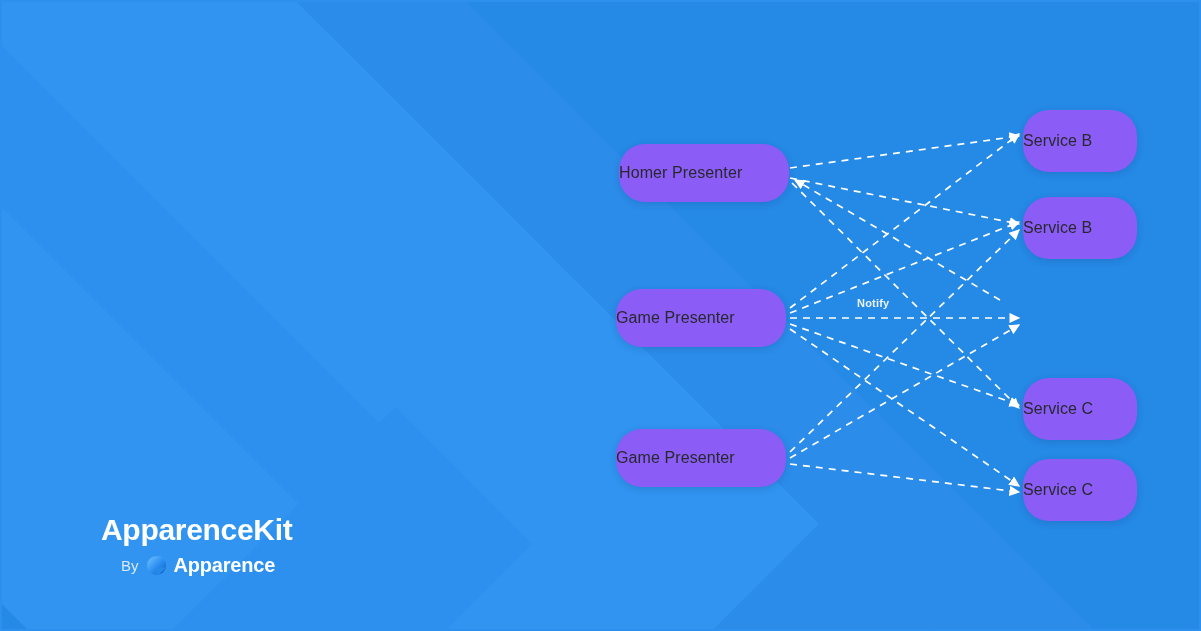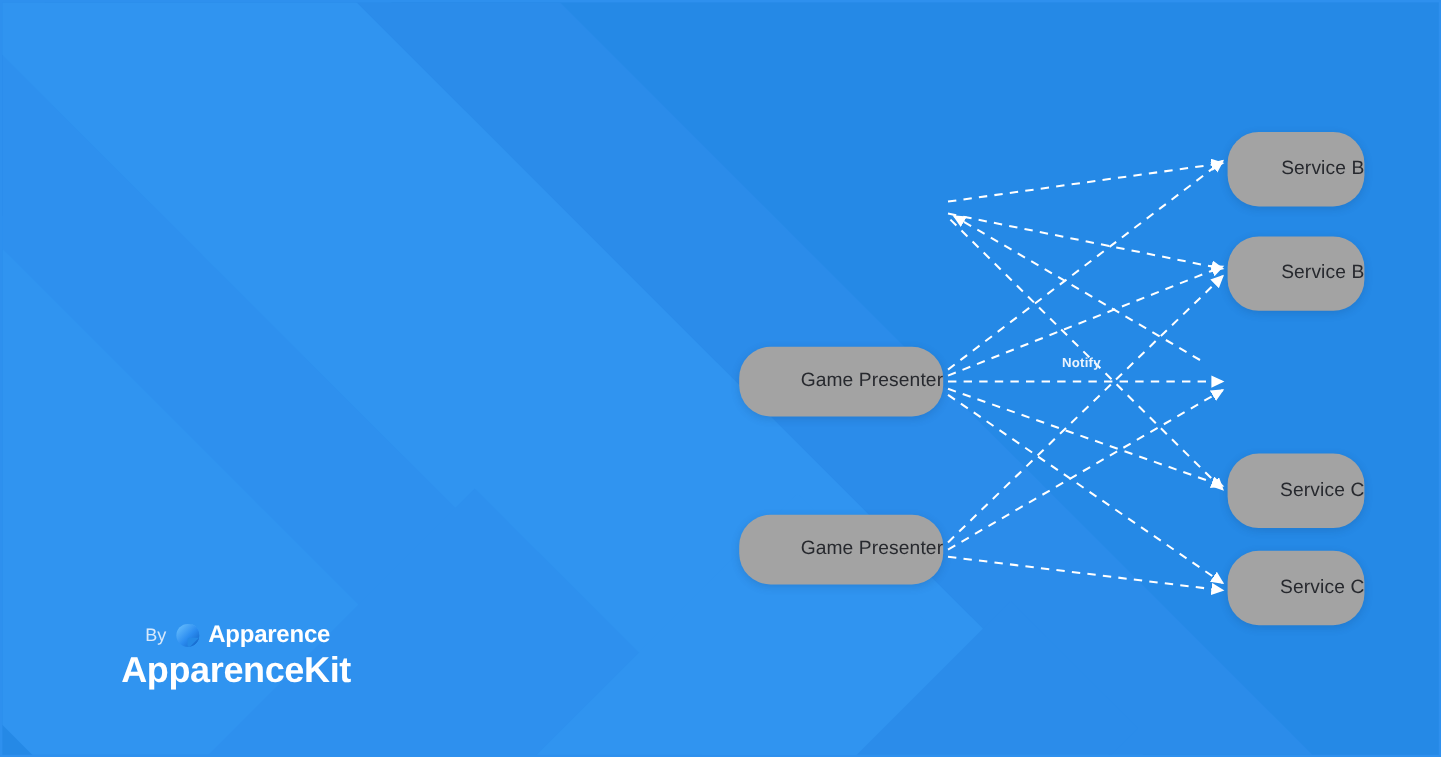--- a/index.html
+++ b/index.html
@@ -89,26 +89,26 @@
     left: 0; top: 0;
     width: 1201px; height: 631px;
   }
   #edges {
     position: absolute;
     left: 0; top: 0;
     width: 1201px; height: 631px;
   }
   .node {
     position: absolute;
-    background: #a3a3a3;
+    background: #8b5cf6;
     border-radius: 26px;
     box-shadow: 0 2px 7px rgba(16,52,92,0.18);
     display: flex;
     align-items: center;
-    justify-content: flex-end;
+    justify-content: flex-start;
     color: #27292E;
     font-size: 16px;
     font-weight: 400;
     letter-spacing: 0.1px;
     box-sizing: border-box;
   }
   .node.presenter { width: 170px; height: 58px; }
   .node.service   { width: 114px; height: 62px; }
   #notify-label {
     position: absolute;
@@ -130,37 +130,37 @@
     <div class="band" style="left:330px; top:-480px; width:260px; height:1600px; transform:rotate(-45deg); transform-origin:center;"></div>
     <div class="band softer" style="left:600px; top:-520px; width:120px; height:1600px; transform:rotate(-45deg); transform-origin:center;"></div>
 
     <div class="band soft" style="left:-60px; top:300px; width:200px; height:1200px; transform:rotate(45deg); transform-origin:center;"></div>
     <div class="band" style="left:240px; top:330px; width:230px; height:1100px; transform:rotate(45deg); transform-origin:center;"></div>
     <div class="band softer" style="left:500px; top:420px; width:150px; height:900px; transform:rotate(45deg); transform-origin:center;"></div>
   </div>
 
 
   <div id="brand-block">
+    <div id="brand-name">ApparenceKit</div>
     <div id="brand-by-row">
       <span id="brand-by-label">By</span>
       <svg id="brand-logo-mark" viewBox="0 0 32 32">
         <defs>
           <linearGradient id="dropgrad" x1="0" y1="0" x2="1" y2="1">
             <stop offset="0%" stop-color="#6FC5FF"></stop>
             <stop offset="55%" stop-color="#2B8CF0"></stop>
             <stop offset="100%" stop-color="#0E5FC0"></stop>
           </linearGradient>
         </defs>
         <path d="M16 1.5 A14.5 14.5 0 1 1 15.9 30.5 L27 19.4 A1 1 0 0 0 26.3 17.7 L18.9 17.7 A2.4 2.4 0 0 1 17.2 13.6 L26.3 4.5 A14.4 14.4 0 0 0 16 1.5 Z" fill="url(#dropgrad)"></path>
         <circle cx="16" cy="16" r="14.5" fill="url(#dropgrad)"></circle>
         <path d="M30.2 18.9 L19.0 30.1 A2.2 2.2 0 0 1 15.6 27.6 L15.6 21.1 A2.2 2.2 0 0 1 17.8 18.9 Z" fill="#2589E6"></path>
       </svg>
       <span id="brand-company">Apparence</span>
     </div>
-    <div id="brand-name">ApparenceKit</div>
   </div>
 
   <div id="diagram">
     <svg id="edges" viewBox="0 0 1201 631">
       <defs>
         <marker id="arrow" markerWidth="7" markerHeight="7" refX="5.6" refY="3" orient="auto">
           <path d="M0,0 L6.4,3 L0,6 Z" fill="#ffffff"></path>
         </marker>
       </defs>
       <g id="edge-layer" fill="none" stroke="#ffffff" stroke-width="1.7" stroke-dasharray="7 6" stroke-linecap="butt" marker-end="url(#arrow)">
@@ -172,36 +172,39 @@
           <line x1="790" y1="318" x2="1019" y2="318"></line>
           <line x1="790" y1="324" x2="1019" y2="405"></line>
           <line x1="790" y1="329" x2="1019" y2="486"></line>
           <line x1="790" y1="452" x2="1019" y2="230"></line>
           <line x1="790" y1="458" x2="1019" y2="325"></line>
           <line x1="790" y1="464" x2="1019" y2="492"></line>
           <line x1="1000" y1="300" x2="795" y2="180"></line>
         </g>
     </svg>
 
+    <div class="node presenter" style="left:619px; top:144px;">
+      <span>Homer Presenter</span>
+    </div>
     <div class="node presenter" style="left:616px; top:289px;">
       <span>Game Presenter</span>
     </div>
     <div class="node presenter" style="left:616px; top:429px;">
       <span>Game Presenter</span>
     </div>
 
     <div class="node service" style="left:1023px; top:110px;">
       <span>Service B</span>
     </div>
     <div class="node service" style="left:1023px; top:197px;">
       <span>Service B</span>
     </div>
     <div class="node service" style="left:1023px; top:378px;">
       <span>Service C</span>
     </div>
     <div class="node service" style="left:1023px; top:459px;">
       <span>Service C</span>
     </div>
 
-    <div id="notify-label" style="left:885px; top:297px;">Notify</div>
+    <div id="notify-label" style="left:857px; top:297px;">Notify</div>
   </div>
 
 </div>
 
 </body></html>

